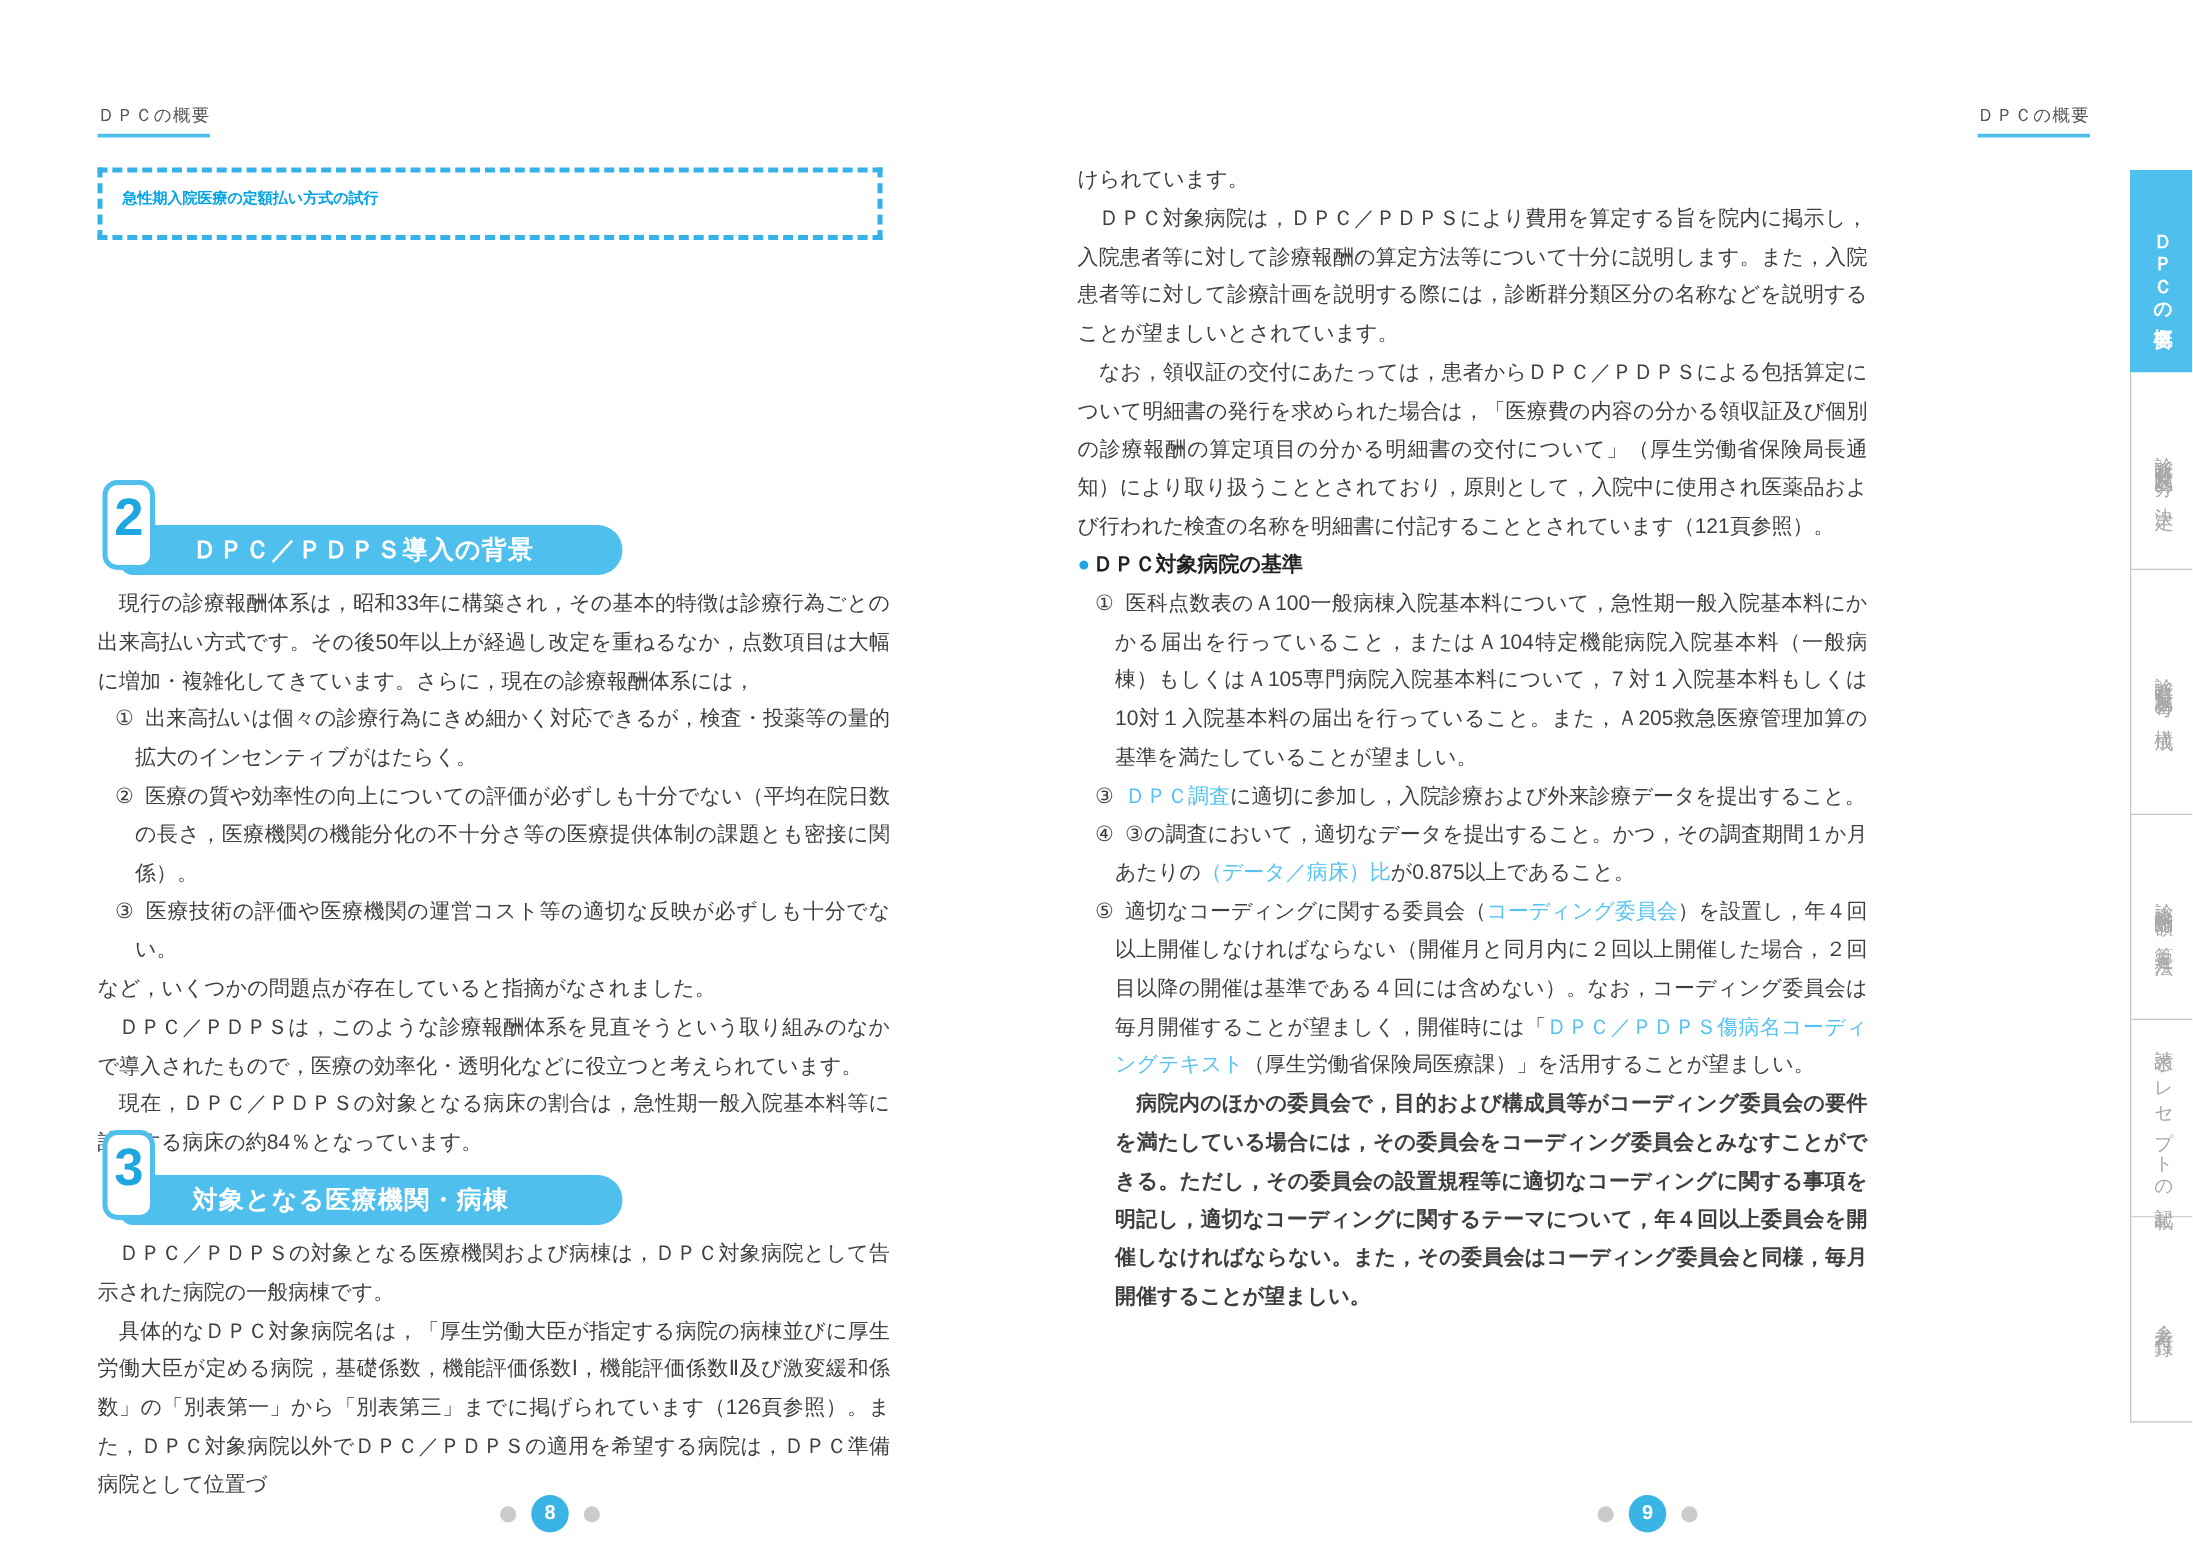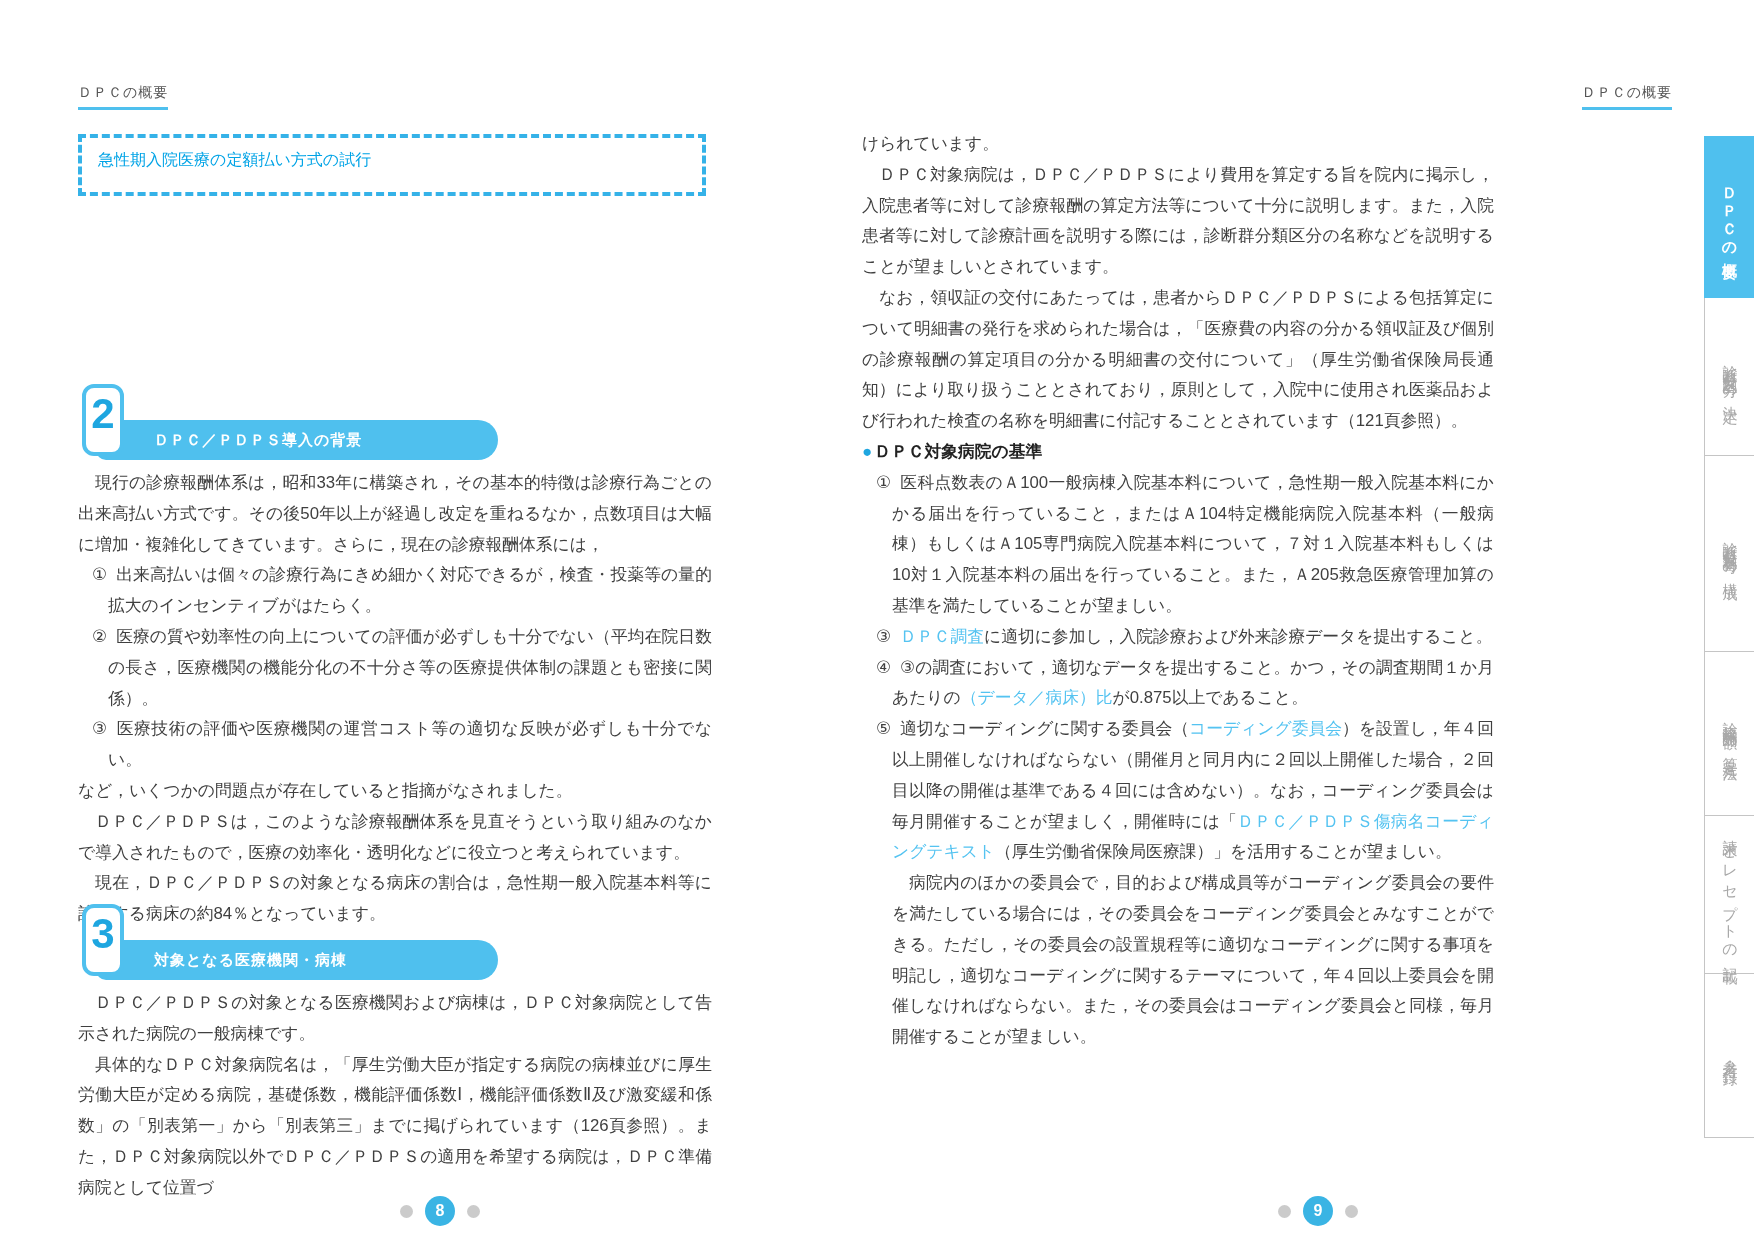--- a/index.html
+++ b/index.html
@@ -15,50 +15,50 @@
     border-bottom:3px solid #4fc0ee;
   }
   .runhead.left  { left:78px; }
   .runhead.right { right:82px; }
 
   
   .callout {
     position:absolute; left:78px; top:98px; width:588px;
     border:4px dashed #35b2e8; padding:12px 16px 14px 16px;
   }
-  .callout-title { font-size:16px; font-weight:normal; color:#00a3e6; margin-bottom:7px; }
+  .callout-title { font-size:12px; font-weight:bold; color:#00a3e6; margin-bottom:7px; }
   .callout-body  { font-size:14.3px; line-height:22px; color:#333; text-align:justify; }
 
   
   .sec-badge {
     position:absolute; left:82px; width:34px; height:64px;
     border:4px solid #4fc0ee; border-radius:12px; background:#fff; z-index:2;
     text-align:center; font-size:42px; line-height:52px; font-weight:bold; color:#1ea6e0;
   }
   .sec-bar {
     position:absolute; left:96px; width:402px; height:40px; box-sizing:border-box;
     background:#4fc0ee; border-radius:10px 20px 20px 10px;
-    color:#fff; font-weight:bold; font-size:15px; line-height:40px;
+    color:#fff; font-weight:bold; font-size:20px; line-height:40px;
     padding-left:58px; letter-spacing:1px; z-index:1;
   }
   #badge2 { top:348px; } #bar2 { top:384px; }
   #badge3 { top:868px; } #bar3 { top:904px; }
 
   
   .bodycol {
     position:absolute; font-size:16.8px; line-height:30.8px;
     text-align:justify; color:#3f3f3f;
   }
   #body2 { left:78px;  top:432px; width:634px; }
   #body3 { left:78px;  top:952px; width:634px; }
   #rbody { left:862px; top:93px;  width:632px; }
 
   .li { margin-left:30px; text-indent:-16px; }
   .num { margin-right:9px; }
-  .note { margin-left:30px; }
+  .note { margin-left:30px;font-weight:bold; }
   .hl { color:#54c3f1; }
 
   .crit-head { font-weight:bold; color:#222; }
   .bullet { color:#1ea6e0; margin-right:2px; }
 
   
   .pager { position:absolute; top:1160px; display:flex; align-items:center; gap:12px; }
   #pager-left  { left:400px; }
   #pager-right { left:1278px; }
   .pdot { width:13px; height:13px; border-radius:50%; background:#cbcbcb; }

